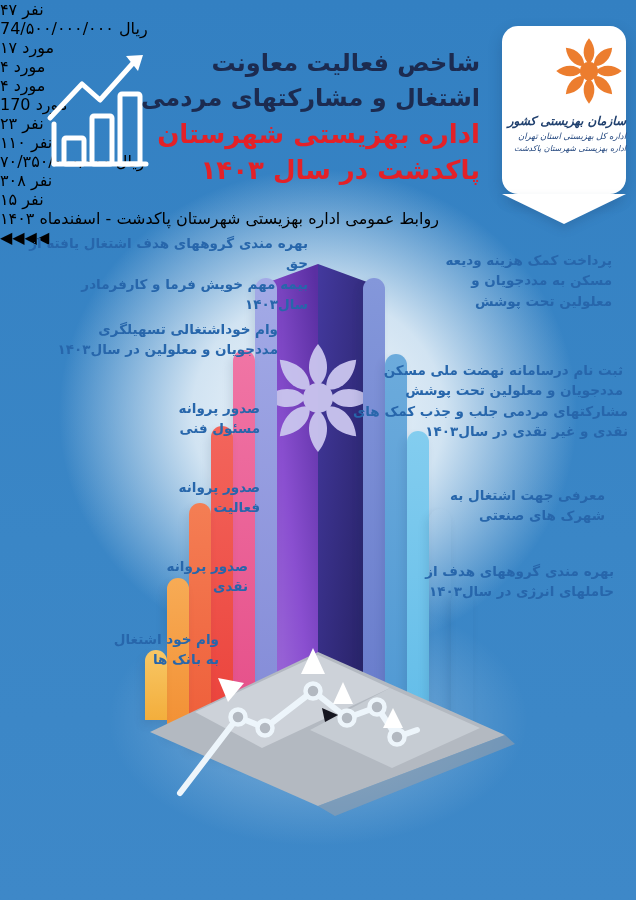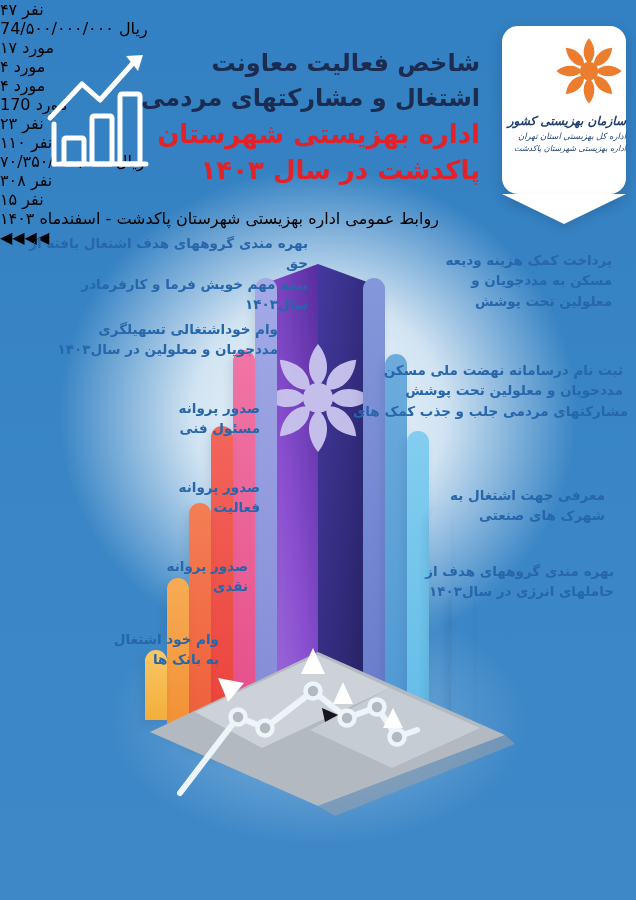--- a/index.html
+++ b/index.html
@@ -176,20 +176,21 @@
     <span>پرداخت کمک هزینه ودیعه</span><br>
     <span>مسکن به مددجویان و</span><br>
     <span>معلولین تحت پوشش</span>
   </div>
   <div class="lbl" style="left:328px; top:322px; width:295px;margin-top:38px;">
     <span>ثبت نام درسامانه نهضت ملی مسکن</span><br>
     <span>مددجویان و معلولین تحت پوشش</span>
   </div>
   <div class="lbl" style="left:328px; top:401px; width:300px;">
     <span>مشارکتهای مردمی جلب و جذب کمک های</span><br>
+    <span>نقدی و غیر نقدی در سال۱۴۰۳</span>
   </div>
   <div class="lbl" style="left:360px; top:485px; width:245px;">
     <span>معرفی جهت اشتغال به</span><br>
     <span>شهرک های صنعتی</span>
   </div>
   <div class="lbl" style="left:352px; top:561px; width:262px;">
     <span>بهره مندی گروههای هدف از</span><br>
     <span>حاملهای انرژی در سال۱۴۰۳</span>
   </div>
 

